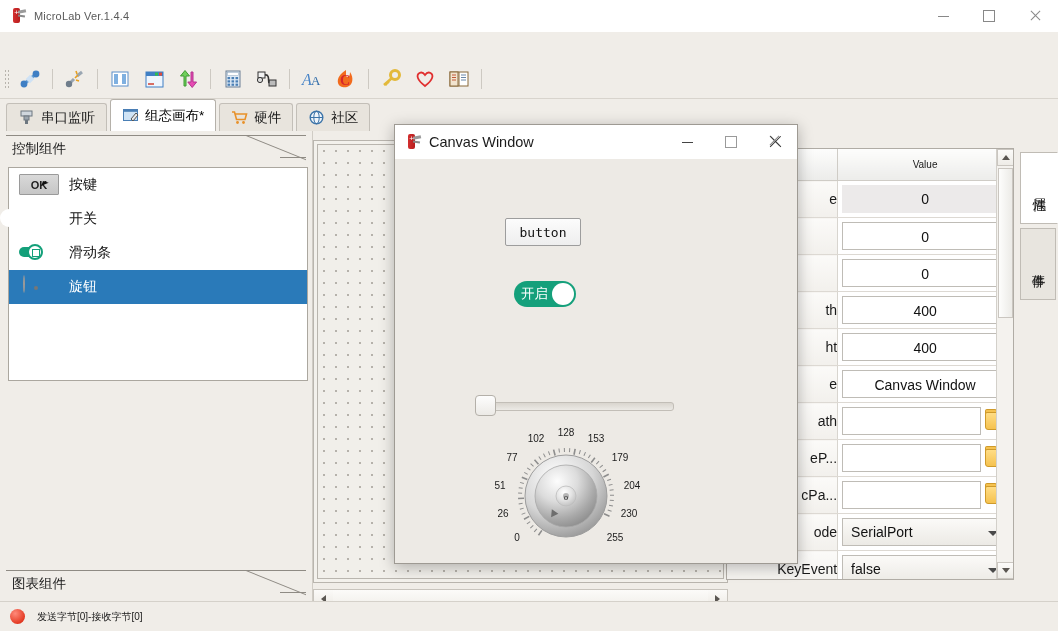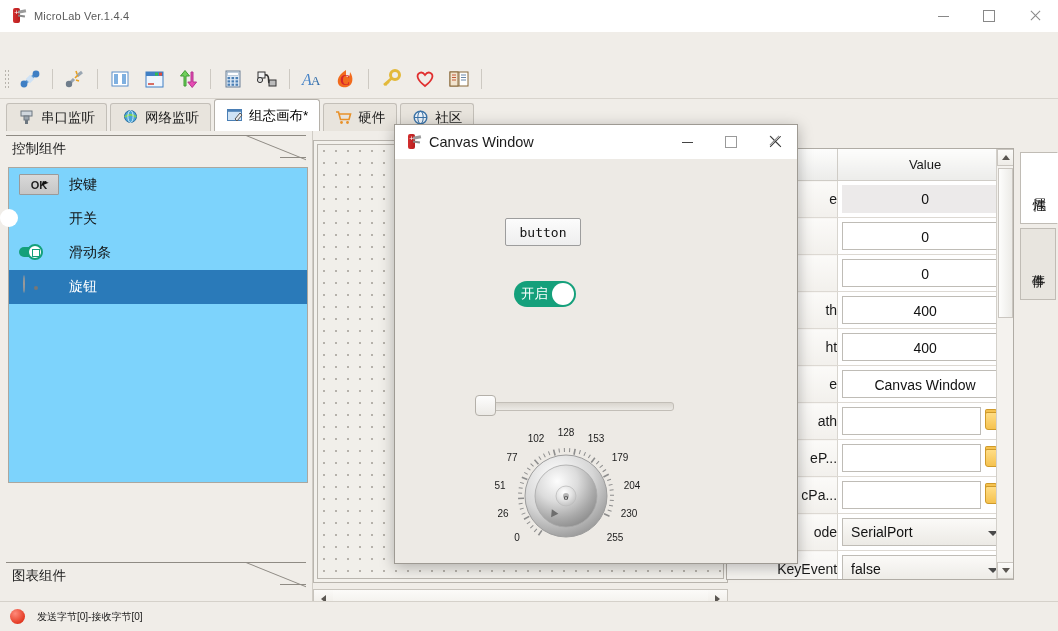--- a/index.html
+++ b/index.html
@@ -122,22 +122,22 @@
   }
   .accordion-head .corner:before {
     content: ""; position: absolute; left: 0; top: -1px; width: 80px; height: 1px;
     background: #8f8b84; transform: rotate(22deg); transform-origin: left top;
   }
   .accordion-head .corner:after {
     content: ""; position: absolute; right: 0; bottom: 3px; width: 26px; height: 1px;
     background: #8f8b84;
   }
   .listbox {
-    position: absolute; left: 8px; top: 36px; width: 300px; height: 316px;
-    background: #7dd3fc; border: 1px solid #aba79f; box-sizing: border-box;
+    position: absolute; left: 8px; top: 36px; width: 300px; height: 214px;
+    background: #ffffff; border: 1px solid #aba79f; box-sizing: border-box;
   }
   .lrow {
     height: 34px; display: flex; align-items: center; gap: 10px; padding-left: 10px;
     font-size: 14px; color: #111;
   }
   .lrow.sel { background: #2a7ab9; color: #ffffff; }
   .lrow-ico { width: 40px; height: 22px; position: relative; flex: 0 0 40px; }
 
   
   .ico-ok {
@@ -193,21 +193,21 @@
   
   .proppanel {
     position: absolute; right: 44px; top: 148px; width: 288px; height: 432px;
     background: #ffffff; border: 1px solid #b0aca5; box-sizing: border-box;
     overflow: hidden;
   }
   .ptable { width: 100%; border-collapse: collapse; table-layout: fixed; }
   .ptable th {
     height: 29px; background: linear-gradient(#fdfdfc,#ececea);
     border-right: 1px solid #cfccc6; border-bottom: 1px solid #cfccc6;
-    font-size: 13px; font-weight: normal; color: #1a1a1a;
+    font-size: 10px; font-weight: normal; color: #1a1a1a;
   }
   .ptable td {
     height: 36px; border-right: 1px solid #d8d5cf; border-bottom: 1px solid #ddd9d3;
     font-size: 14px; color: #111; text-align: center; padding: 0;
   }
   .ptable td.keycell {
     background: linear-gradient(#fbfaf8,#f2f0ec); text-align: right; padding-left: 8px;
     color: #1a1a1a;
   }
   .cellbox {
@@ -461,30 +461,20 @@
     <div class="tab">
       <span class="tab-ico">
         <svg width="17" height="17" viewBox="0 0 17 17">
             <rect x="3" y="2" width="11" height="5" fill="#cfd6dd" stroke="#6d7780"></rect>
             <rect x="6" y="7" width="5" height="4" fill="#9aa4ad" stroke="#6d7780"></rect>
             <rect x="7" y="11" width="3" height="4" fill="#6d7780"></rect>
           </svg>
       </span>
       <span>串口监听</span>
     </div>
-    <div class="tab">
-      <span class="tab-ico">
-        <svg width="17" height="17" viewBox="0 0 17 17">
-            <circle cx="8.5" cy="7.5" r="6" fill="#4aa3d8" stroke="#2a6f9e"></circle>
-            <path d="M3 8 C6 5, 11 5, 14 8" stroke="#7fd15a" fill="none" stroke-width="2"></path>
-            <ellipse cx="8.5" cy="7.5" rx="2.6" ry="6" fill="none" stroke="#cfeaf7"></ellipse>
-          </svg>
-      </span>
-      <span>网络监听</span>
-    </div>
     <div class="tab active">
       <span class="tab-ico">
         <svg width="17" height="17" viewBox="0 0 17 17">
             <rect x="1.5" y="2.5" width="14" height="11" fill="#cfe3f5" stroke="#4a7fb5"></rect>
             <rect x="1.5" y="2.5" width="14" height="2.3" fill="#4a7fb5"></rect>
             <path d="M9 12 L14 6 L16 8 L11 14 Z" fill="#e8e8e8" stroke="#555"></path>
           </svg>
       </span>
       <span>组态画布*</span>
     </div>
@@ -537,21 +527,21 @@
         <span>滑动条</span>
       </div>
       <div class="lrow sel">
         <span class="lrow-ico">
           <span class="ico-knob"></span>
         </span>
         <span>旋钮</span>
       </div>
     </div>
 
-    <div class="accordion-head" style="position:absolute; left:0; right:0; top:431px; margin:0 6px;">
+    <div class="accordion-head" style="position:absolute; left:0; right:0; top:431px; margin:8px 6px;">
       <span>图表组件</span>
       <span class="corner"></span>
     </div>
   </div>
 
   <div class="canvasarea">
     <div class="canvas-grid"></div>
   </div>
   <div class="hscroll">
     <div class="hs-arrow">

